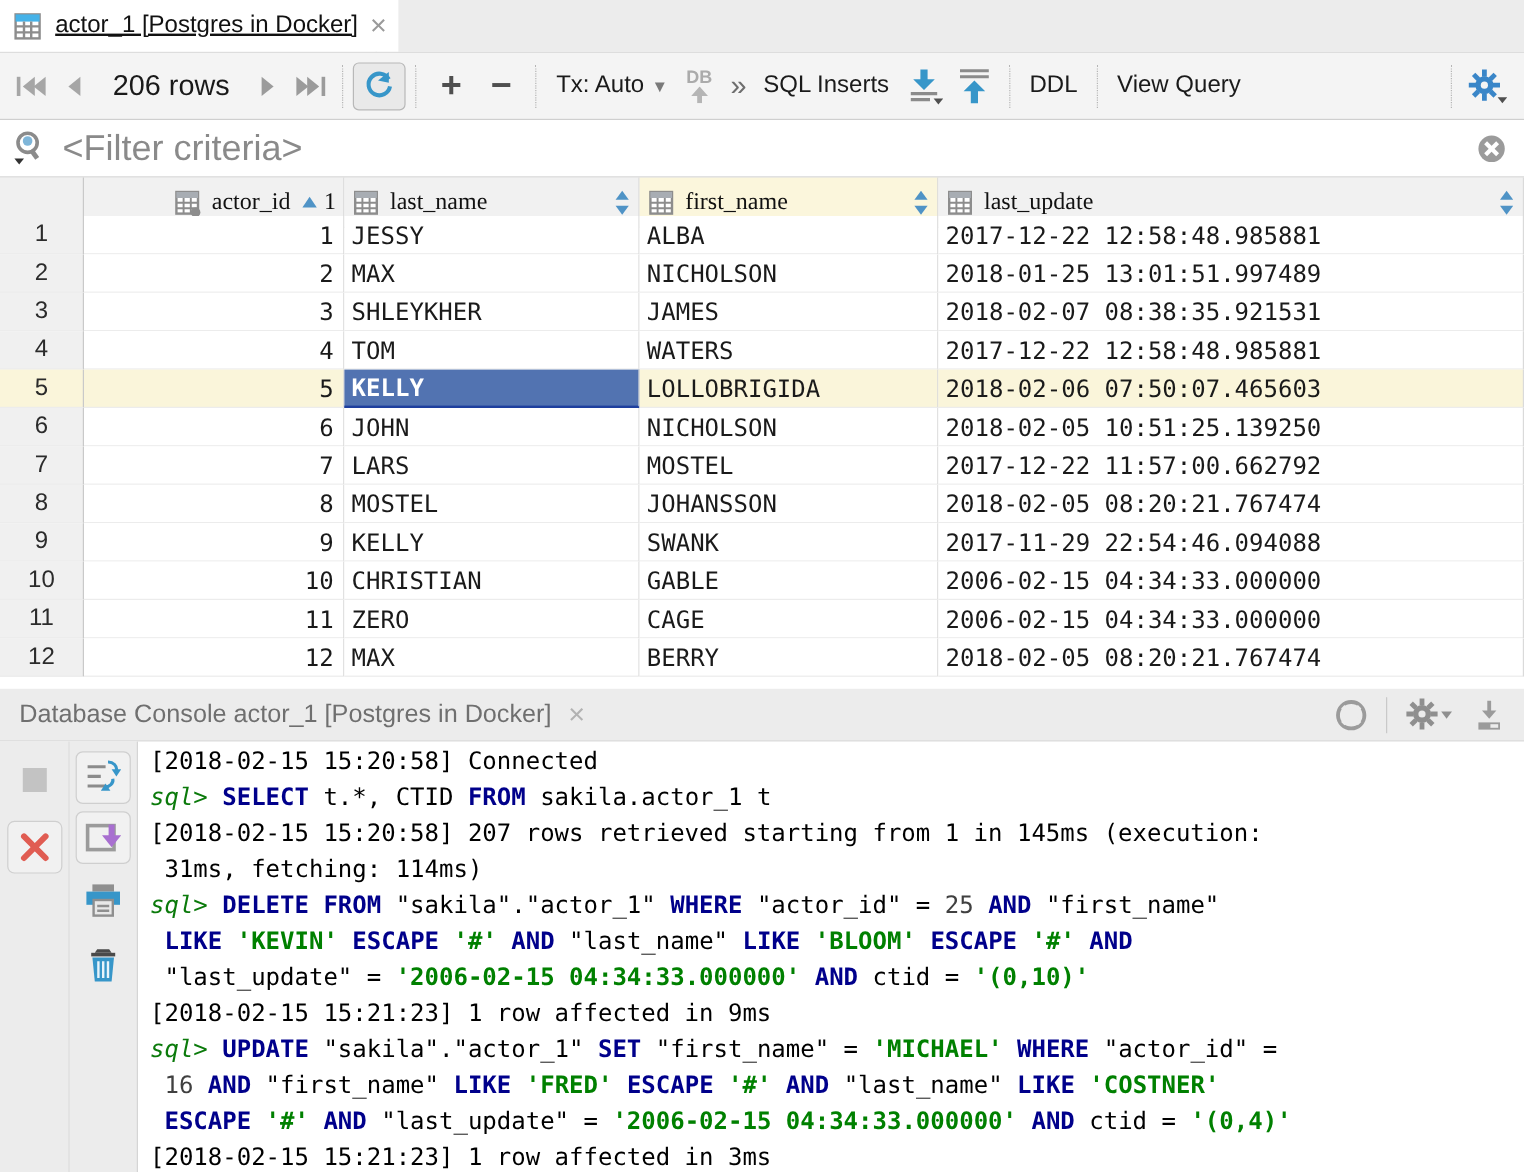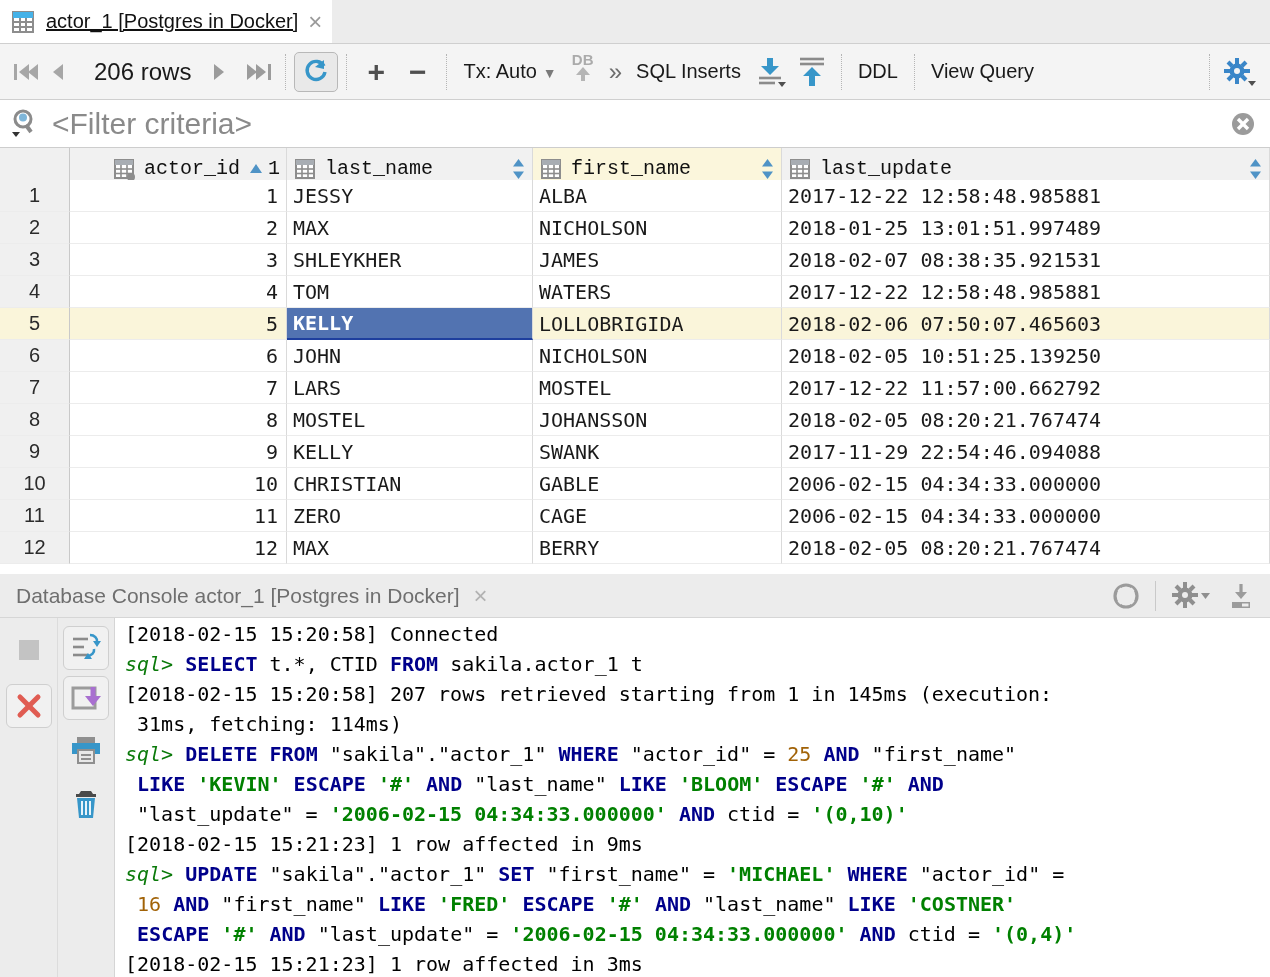--- a/index.html
+++ b/index.html
@@ -14,21 +14,21 @@
                   background:#ececec; border-left:1px solid #d8d8d8; }
   .tab { position:absolute; left:0; top:0; height:43px; display:flex; align-items:center;
          padding:0 10px 0 10px; background:#fff; }
   .tab .title { font-size:20px; margin:0 10px 0 10px; color:#111;text-decoration:underline; }
   .tab .close { color:#9a9a9a; font-size:24px; line-height:20px; cursor:default; }
 
   
   .toolbar { position:absolute; left:0; top:44px; width:1270px; height:56px;
              background:#f4f4f4; border-bottom:1px solid #cfcfcf;
              display:flex; align-items:center; padding:0 10px 0 8px; }
-  .tb-btn { display:flex; align-items:center; justify-content:flex-start;
+  .tb-btn { display:flex; align-items:center; justify-content:center;
             height:40px; min-width:36px; padding:0 4px; }
   .tb-sep { border-left:1px dotted #b5b5b5; height:36px; margin:0 8px; }
   .tb-label { font-size:20px; color:#1a1a1a; padding:0 8px; white-space:nowrap; }
   .rows-label { font-size:24px; padding:0 14px; }
   .plusminus { font-size:30px; font-weight:bold; color:#4f4f4f; padding:0 12px; }
   .caret { font-size:14px; color:#7a7a7a; margin-left:6px; }
   .refresh-wrap { background:#e9e9e9; border:1px solid #b8b8b8; border-radius:5px;
                   width:44px; height:40px; display:flex; align-items:center; justify-content:center; }
   .dbup { display:flex; flex-direction:column; align-items:center; line-height:1;
           color:#ababab; font-weight:bold; font-size:15px; padding:0 6px; }
@@ -41,21 +41,21 @@
                display:flex; align-items:center; padding:0 14px 0 10px; }
   .filter-text { color:#8a8a8a; font-size:30px; margin-left:12px; flex:1; }
 
   
   .grid { position:absolute; left:0; top:148px; width:1270px; height:426px;
           display:grid; grid-template-columns:70px 217px 246px 249px 488px;
           grid-auto-rows:32px; font-family:"DejaVu Sans Mono", monospace; font-size:20px; }
   .grid .cell { border-right:1px solid #dadada; border-bottom:1px solid #ececec;
                 display:flex; align-items:center; overflow:hidden; white-space:nowrap; background:#fff; }
   .grid .head { height:42px; background:#f1f1f1; border-bottom:1px solid #c4c4c4;
-                font-family:Liberation Mono, monospace; font-size:20px; color:#111;
+                font-family:Liberation Serif, serif; font-size:20px; color:#111;
                 padding:0 6px; }
   .grid .gutter { background:#f0f0f0; border-right:1px solid #c9c9c9;
                   font-family:"Liberation Sans", sans-serif; font-size:20px; color:#2b2b2b;
                   justify-content:center; }
   .grid .num { justify-content:flex-end; padding-right:8px; }
   .grid .txt { padding-left:6px; }
   .grid .hl { background:#faf5da; }
   .grid .head.hl { background:#fbf6dc; }
   .grid .sel { background:#5273b1; color:#fff; font-weight:bold;
                border-bottom:2px solid #1e3f9e; }
@@ -83,21 +83,21 @@
                   display:flex; flex-direction:column; align-items:center; }
   .sq-btn { width:46px; height:44px; border:1px solid #cfcfcf; border-radius:6px; background:#f1f1f1;
             display:flex; align-items:center; justify-content:center; }
   .flat-btn { width:46px; height:40px; display:flex; align-items:center; justify-content:center; }
   .ctext { position:absolute; left:125px; top:1px; width:1140px; height:357px;
            font-family:"DejaVu Sans Mono", monospace; font-size:20px; line-height:30px;
            white-space:pre; overflow:hidden; }
   .seg-plain { color:#000; }
   .seg-kw { color:#00008b; font-weight:bold; }
   .seg-str { color:#008000; font-weight:bold; }
-  .seg-num { color:#a16207; }
+  .seg-num { color:#404040; }
   .seg-prompt { color:#0b7a0b; font-style:italic; }
 </style>
 </head>
 <body>
 
 <div class="app">
 
   <div class="tabbar">
     <div class="rest"></div>
     <div class="tab">

